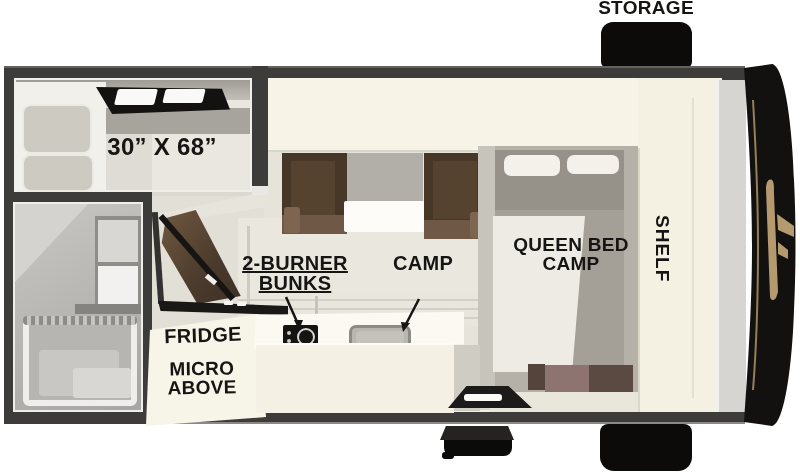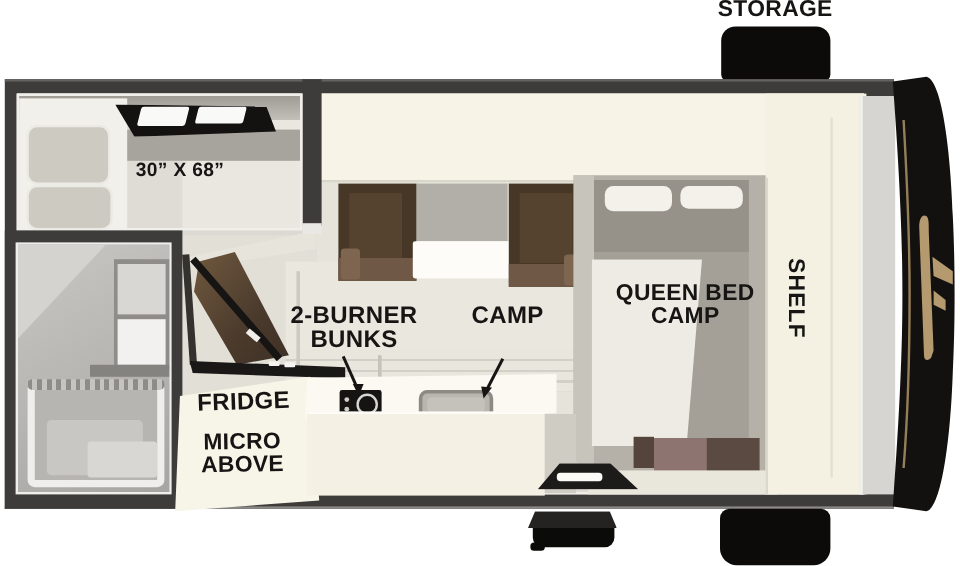--- a/index.html
+++ b/index.html
@@ -238,24 +238,24 @@
   </div>
   <div class="abs rear-box"></div>
 
   <svg class="abs" style="left:0;top:0;pointer-events:none;" width="800" height="472" viewBox="0 0 800 472">
     <line x1="286" y1="297" x2="298" y2="324" stroke="#161514" stroke-width="2.5"></line>
     <polygon points="294,320 303,320 299,330" fill="#161514"></polygon>
     <line x1="419" y1="299" x2="405" y2="326" stroke="#161514" stroke-width="2.5"></line>
     <polygon points="401,322 410,323 403,332" fill="#161514"></polygon>
   </svg>
 
-  <div class="label" style="left:80px;top:135px;width:140px;font-size:16px;">
+  <div class="label" style="left:92px;top:135px;width:140px;font-size:24px;">
     <span style="display:block">30” X 68”</span>
   </div>
-  <div class="label" style="left:235px;top:253px;width:120px;font-size:20px;">
+  <div class="label" style="left:235px;top:253px;width:120px;font-size:20px;text-decoration:underline;">
     <span style="display:block">2-BURNER</span>
     <span style="display:block">BUNKS</span>
   </div>
   <div class="label" style="left:356px;top:253px;width:134px;font-size:20px;">
     <span style="display:block">CAMP</span>
   </div>
   <div class="label" style="left:158px;top:325px;width:90px;font-size:20px;transform:rotate(-2deg);">FRIDGE</div>
   <div class="label" style="left:157px;top:359px;width:90px;font-size:19px;transform:rotate(-1deg);">
     <span style="display:block">MICRO</span>
     <span style="display:block">ABOVE</span>

